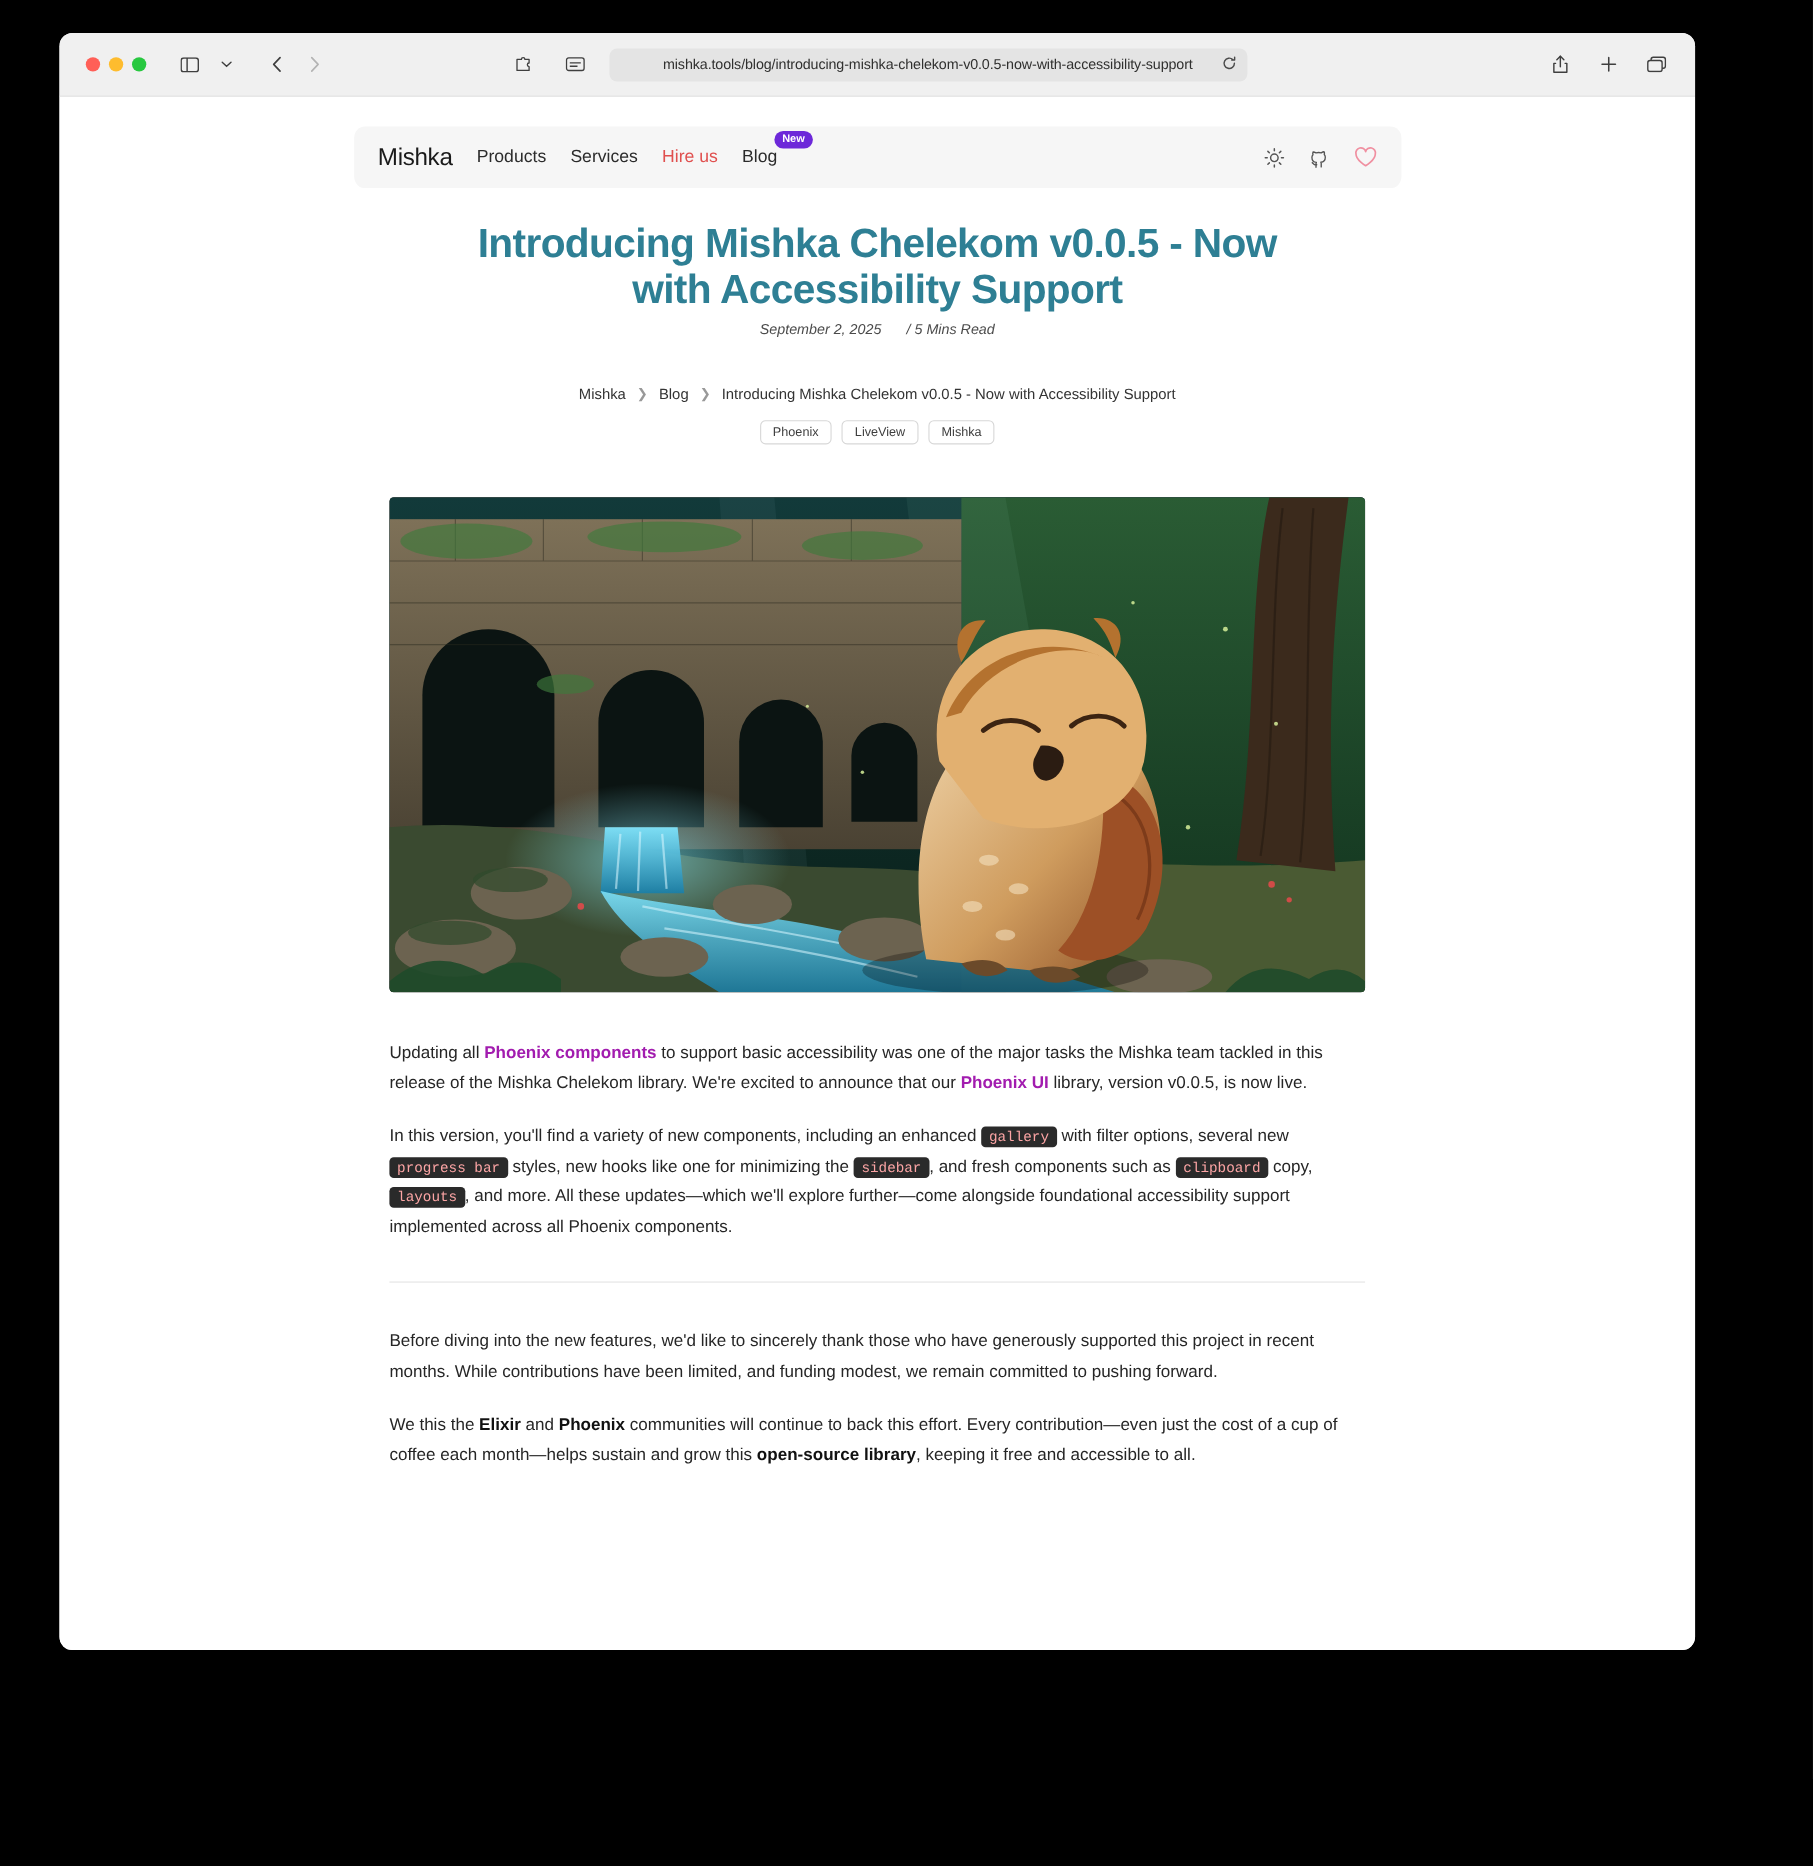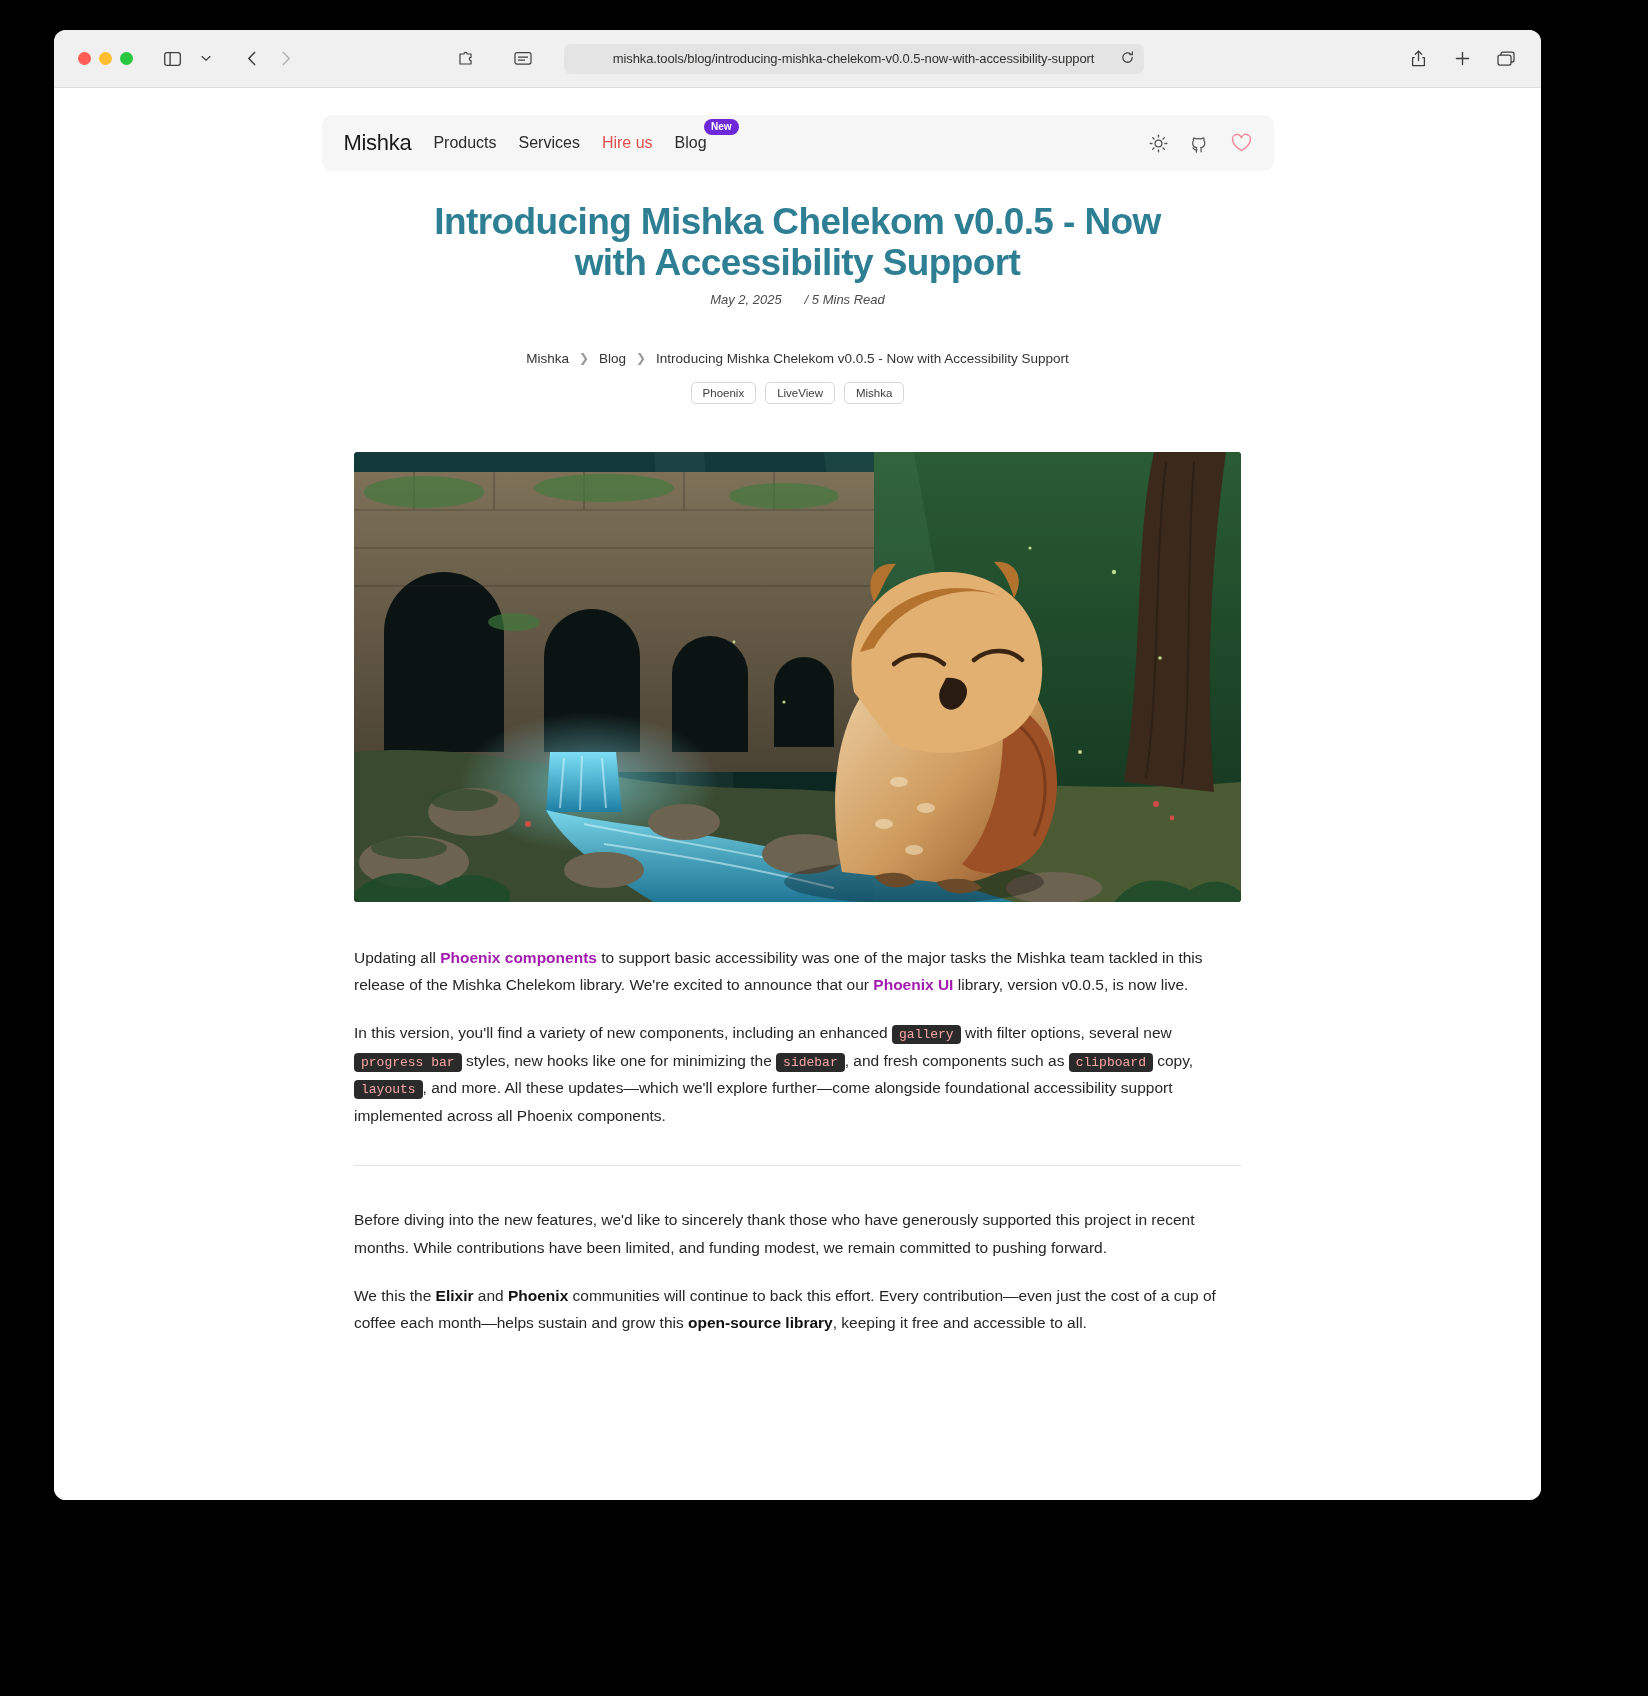--- a/index.html
+++ b/index.html
@@ -51,21 +51,21 @@
     font-size: 15px;
   }
   .tb-btn.dim { color: #b3b3b3; }
 
   #address-wrap {
     position: absolute;
     left: 50%;
     transform: translateX(-50%);
     display: flex;
     align-items: center;
-    gap: 26px;
+    gap: 16px;
   }
   #address-bar {
     width: 580px;
     height: 30px;
     background: #e4e4e4;
     border-radius: 7px;
     display: flex;
     align-items: center;
     justify-content: center;
     position: relative;
@@ -398,21 +398,21 @@
             <svg width="21" height="20" viewBox="0 0 22 20">
                 <path d="M11 18S1.8 12.6 1.8 6.8A4.4 4.4 0 0 1 11 4.6a4.4 4.4 0 0 1 9.2 2.2C20.2 12.6 11 18 11 18Z" fill="none" stroke="currentColor" stroke-width="1.6" stroke-linejoin="round"></path>
               </svg>
           </span>
         </div>
       </div>
 
       <div id="article-head">
         <h1 id="post-title">Introducing Mishka Chelekom v0.0.5 - Now with Accessibility Support</h1>
         <div id="post-meta">
-          <span>May 2, 2025</span>
+          <span>September 2, 2025</span>
           <span style="padding:0 6px">&nbsp;</span>
           <span>/ 5 Mins Read</span>
         </div>
 
 
         <div id="breadcrumb">
           <a>Mishka</a>
           <span class="crumb-sep">❯</span>
           <a>Blog</a>
           <span class="crumb-sep">❯</span>

